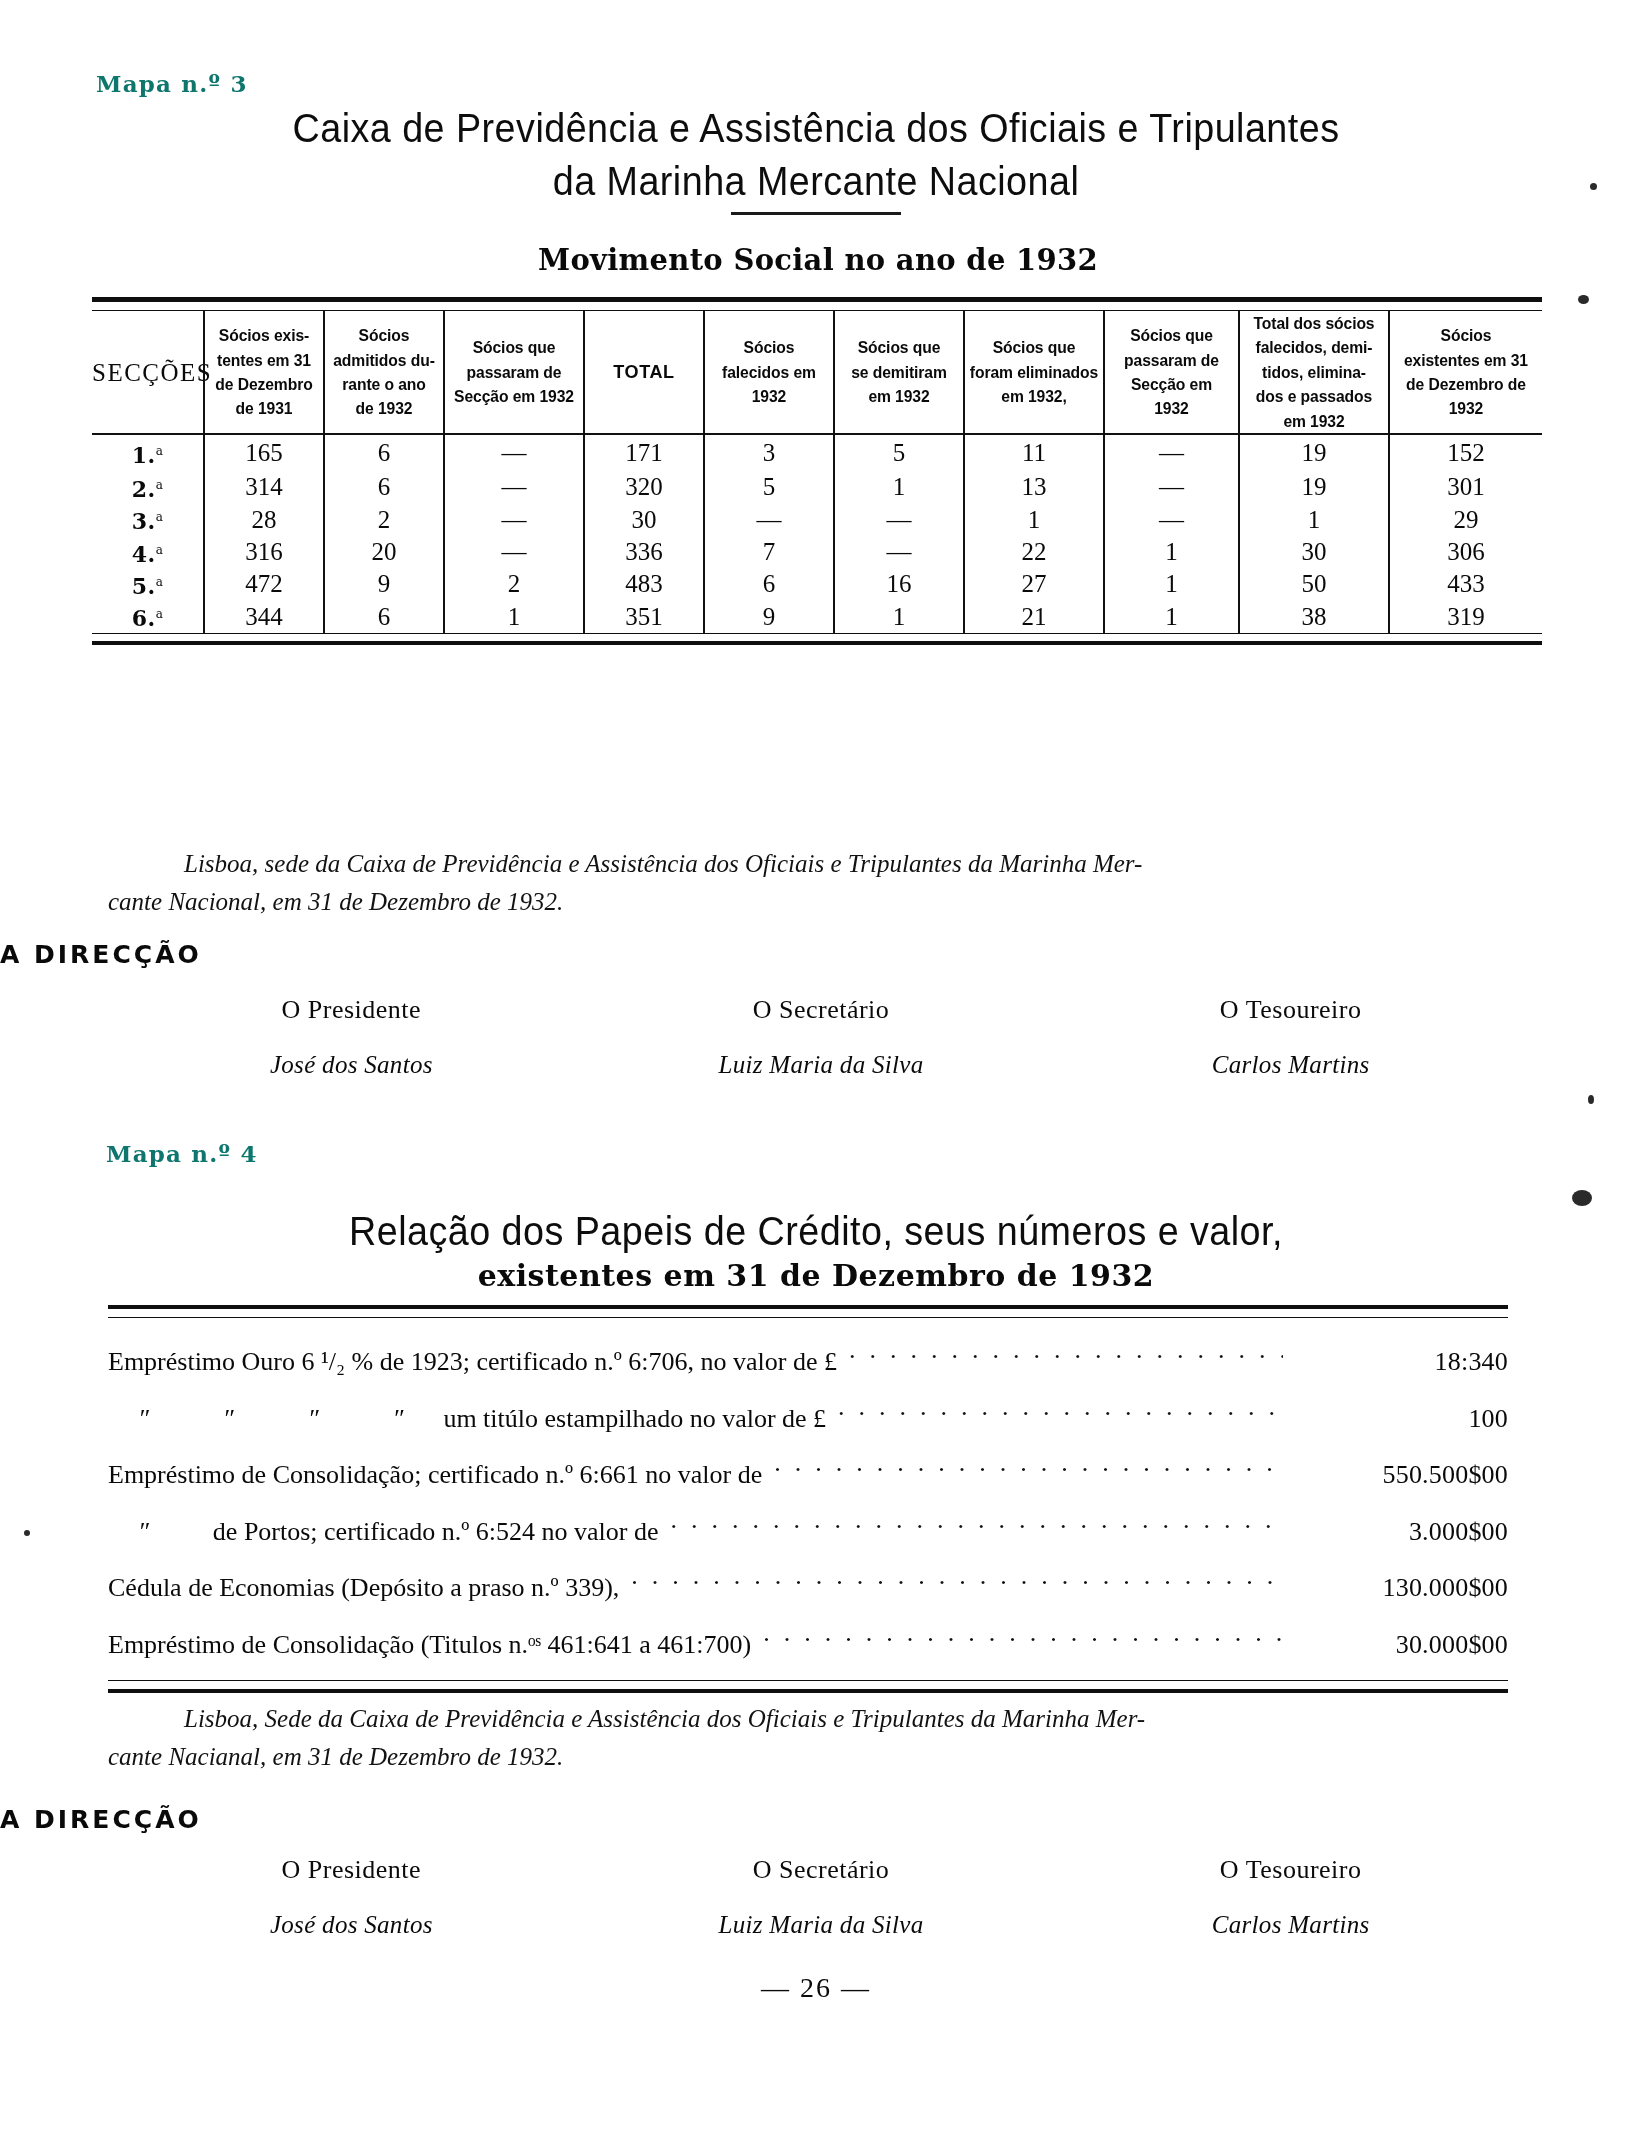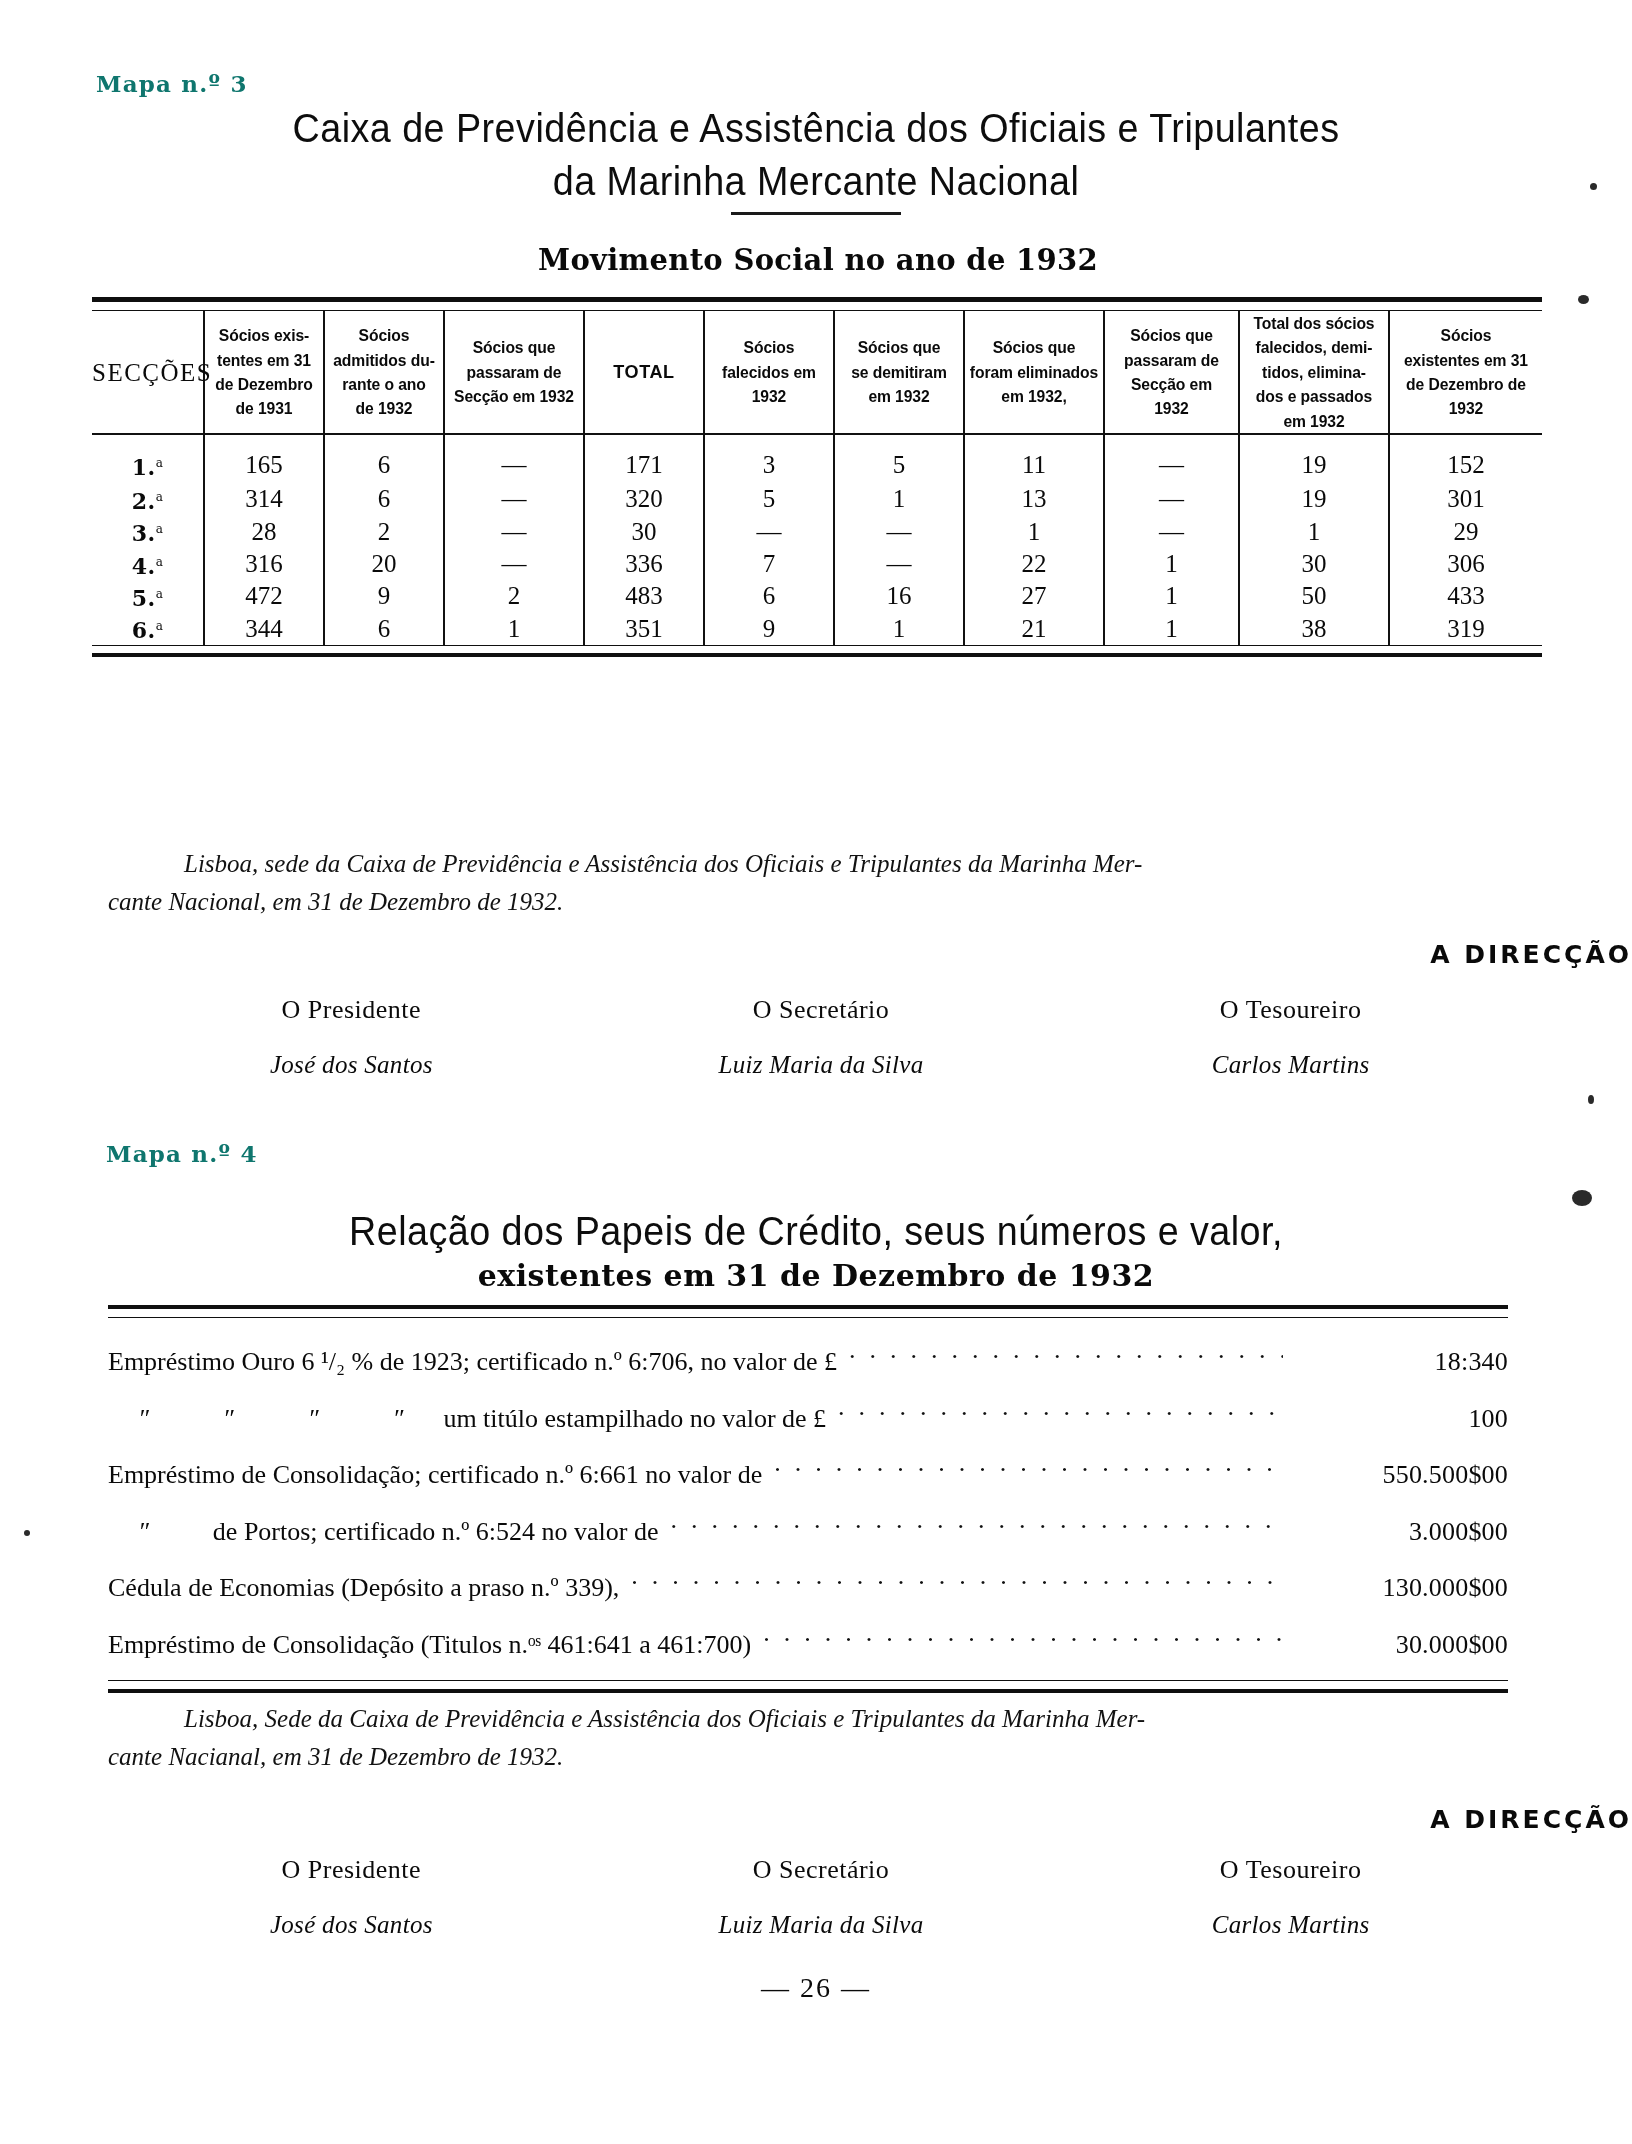--- a/index.html
+++ b/index.html
@@ -132,21 +132,21 @@
     line-height: 28px;
     padding: 0 4px;
   }
   tbody td.sec {
     font-family: "DejaVu Serif", serif;
     font-weight: bold;
     font-size: 22px;
     letter-spacing: 0.5px;
   }
   tbody td.sec sup { font-size: 12px; font-weight: normal; }
-  tr.first-data td { padding-top: 12px; height: 36px; }
+  tr.first-data td { padding-top: 0; height: 36px; }
   tr.totals td {
     border-top: 1.6px solid #111;
     padding-top: 2px;
     height: 30px;
   }
   .dash { font-size: 25px; letter-spacing: 0; }
   .rule-double-bottom {
     height: 7px;
     border-top: 1.6px solid #0f0f0f;
     border-bottom: 4px solid #0f0f0f;
@@ -159,21 +159,21 @@
     font-style: italic;
     font-size: 25px;
     line-height: 1.52;
     color: #121212;
   }
   .para-italic .indent { display: inline-block; width: 76px; }
 
   .direccao {
     position: absolute;
     left: 0; right: 0;
-    text-align: right;
+    text-align: left;
     font-family: "DejaVu Sans", sans-serif;
     font-weight: bold;
     font-size: 25px;
     letter-spacing: 3px;
   }
   .sig-row {
     position: absolute;
     left: 120px;
     right: 110px;
     display: flex;

